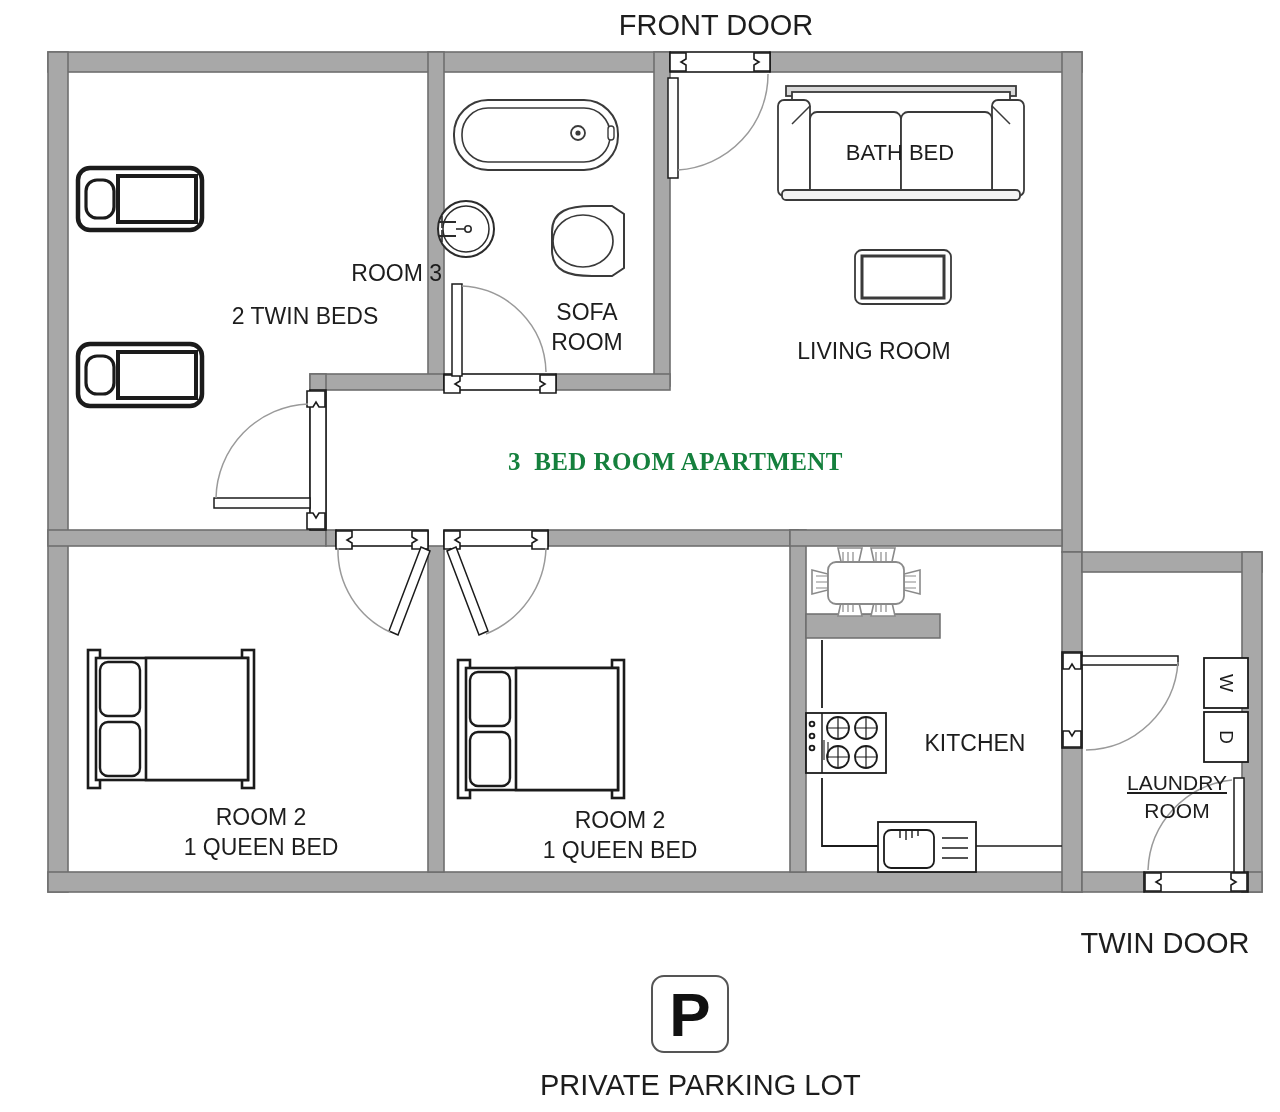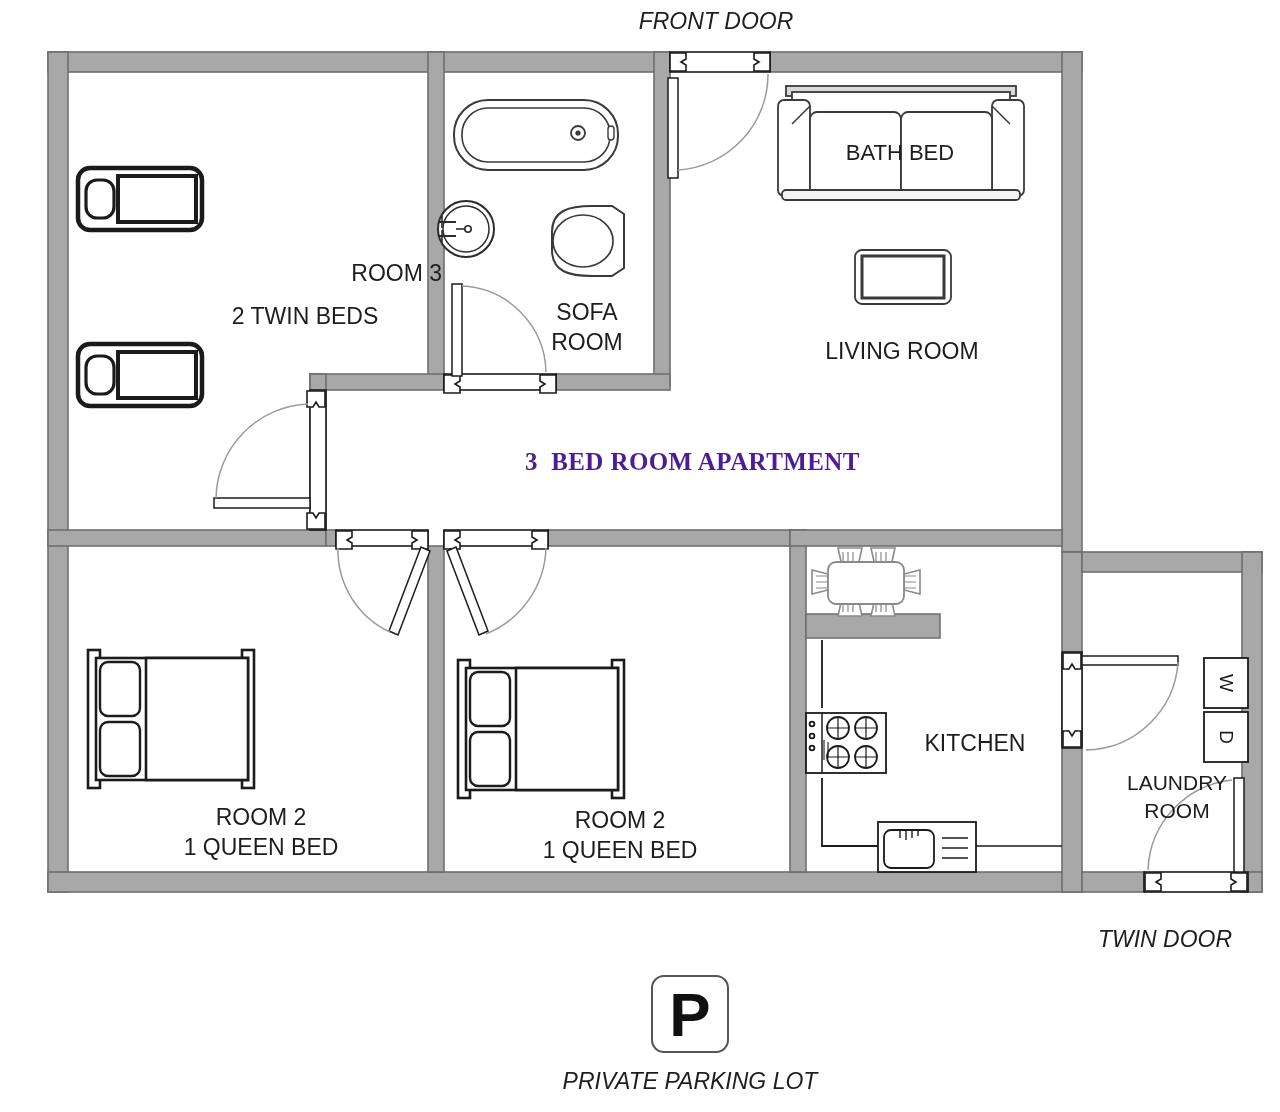--- a/index.html
+++ b/index.html
@@ -3,25 +3,25 @@
 <meta charset="utf-8">
 <style>
   html,body{margin:0;padding:0;background:#ffffff;}
   body{width:1280px;height:1112px;overflow:hidden;
        font-family:"Liberation Sans",sans-serif;color:#1b1b1b;}
   #stage{position:relative;width:1280px;height:1112px;}
   svg#plan{position:absolute;left:0;top:0;width:1280px;height:1112px;display:block;}
   .lbl{position:absolute;text-align:center;line-height:1.28;
        font-family:"Liberation Sans",sans-serif;color:#1d1d1d;
        white-space:pre;pointer-events:none;}
-  .lbl.big{font-size:23px;font-style:italic;}
+  .lbl.big{font-size:29px;}
   .lbl.room{font-size:23px;}
   .lbl.small{font-size:21px;}
   .title{position:absolute;font-family:"Liberation Serif",serif;font-weight:bold;
-         font-size:25px;letter-spacing:.4px;color:#4c1d95;white-space:pre;margin-left:17px;}
+         font-size:25px;letter-spacing:.4px;color:#15803d;white-space:pre;}
 </style>
 </head>
 <body>
 
 <div id="stage">
 
   <svg id="plan" viewBox="0 0 1280 1112">
     <defs>
       <g id="doorjamb">
         <path d="M0,0 L16,0 L16,6 L11,9 L16,12 L16,18 L0,18 Z" fill="#ffffff" stroke="#1b1b1b" stroke-width="1.6"></path>
@@ -289,31 +289,31 @@
   <div class="lbl big" style="left:566px;top:7px;width:300px;">FRONT DOOR</div>
 
   <div class="title" style="left:508px;top:448px;">3  BED ROOM APARTMENT</div>
 
   <div class="lbl room" style="left:192px;top:259px;width:250px;text-align:right;">ROOM 3</div>
   <div class="lbl room" style="left:180px;top:302px;width:250px;">2 TWIN BEDS</div>
 
   <div class="lbl room" style="left:499px;top:298px;width:176px;">SOFA</div>
   <div class="lbl room" style="left:499px;top:328px;width:176px;">ROOM</div>
 
-  <div class="lbl room" style="left:776px;top:337px;width:252px;">LIVING ROOM</div>
+  <div class="lbl room" style="left:748px;top:337px;width:252px;">LIVING ROOM</div>
 
   <div class="lbl room" style="left:136px;top:803px;width:250px;">ROOM 2</div>
   <div class="lbl room" style="left:136px;top:833px;width:250px;">1 QUEEN BED</div>
 
   <div class="lbl room" style="left:495px;top:806px;width:250px;">ROOM 2</div>
   <div class="lbl room" style="left:495px;top:836px;width:250px;">1 QUEEN BED</div>
 
   <div class="lbl room" style="left:880px;top:729px;width:190px;">KITCHEN</div>
 
-  <div class="lbl small" style="left:1092px;top:770px;width:170px;">LAUNDRY</div>
+  <div class="lbl small" style="left:1092px;top:770px;width:170px;text-decoration:underline;">LAUNDRY</div>
   <div class="lbl small" style="left:1092px;top:798px;width:170px;">ROOM</div>
 
   <div class="lbl" style="left:800px;top:139px;width:200px;font-size:22px;">BATH BED</div>
 
   <div style="position:absolute;left:1204px;top:658px;width:44px;height:50px;
               display:flex;align-items:center;justify-content:center;font-size:19px;
               transform:rotate(90deg);">W</div>
   <div style="position:absolute;left:1204px;top:712px;width:44px;height:50px;
               display:flex;align-items:center;justify-content:center;font-size:19px;
               transform:rotate(90deg);">D</div>

